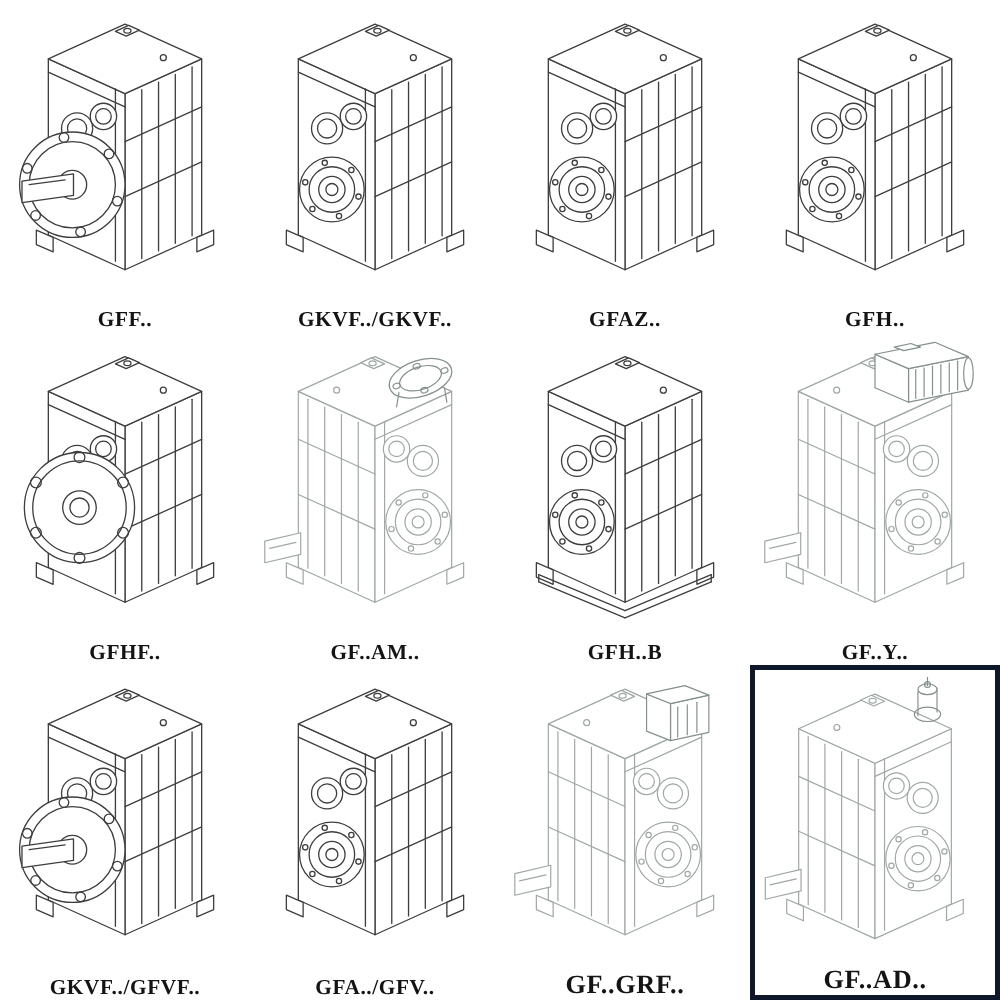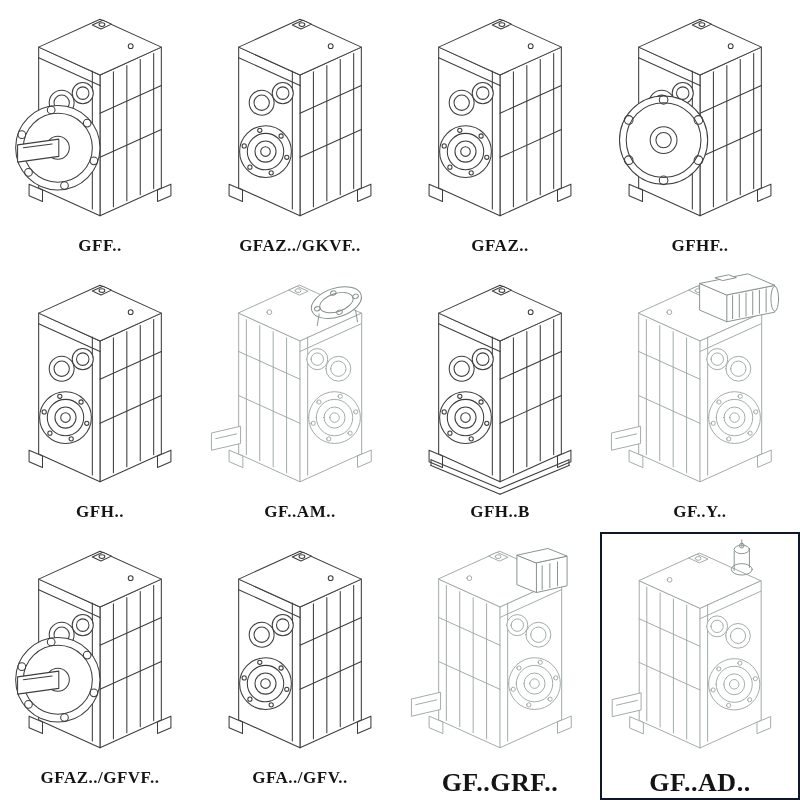--- a/index.html
+++ b/index.html
@@ -5,28 +5,28 @@
   html,body { margin:0; padding:0; background:#ffffff; }
   body { width:800px; height:800px; overflow:hidden; font-family:"Liberation Serif", serif; }
   .grid {
     width:800px; height:800px;
     display:grid;
     grid-template-columns:repeat(4,200px);
     grid-template-rows:266px 266px 268px;
   }
   .cell {
     display:flex; flex-direction:column; align-items:center;
-    justify-content:flex-start; box-sizing:border-box; padding-top:4px;
+    justify-content:space-between; box-sizing:border-box; padding-top:4px;
   }
-  .cell.boxed { border:2px solid #0f172a; }
+  .cell.boxed { border:4px solid #0f172a; }
   .label {
     font-weight:bold; font-size:17px; color:#141414;
     letter-spacing:0.5px; margin-top:2px; white-space:nowrap;
   }
-  .label.lg { font-size:26px; }
+  .label.lg { font-size:21px; }
   svg * { stroke-linejoin:round; stroke-linecap:round; }
   .s-ln  { fill:none;    stroke:#3e3e3e; stroke-width:1.1; }
   .s-fill{ fill:#ffffff; stroke:#3e3e3e; stroke-width:1.1; }
   .p-ln  { fill:none;    stroke:#9fa8a3; stroke-width:1; }
   .p-fill{ fill:#ffffff; stroke:#9fa8a3; stroke-width:1; }
   .f-ln  { fill:none;    stroke:#84908b; stroke-width:1; }
   .f-fill{ fill:#ffffff; stroke:#84908b; stroke-width:1; }
 </style>
 </head>
 <body>
@@ -100,21 +100,21 @@
           <circle cx="64" cy="154" r="11" class="s-ln"></circle>
           <circle cx="64" cy="154" r="5" class="s-ln"></circle>
           <circle cx="86.21629400464857" cy="159.95283803735796" r="2.2" class="s-ln"></circle>
           <circle cx="69.95283803735798" cy="176.21629400464857" r="2.2" class="s-ln"></circle>
           <circle cx="47.7365440327094" cy="170.26345596729058" r="2.2" class="s-ln"></circle>
           <circle cx="41.783705995351426" cy="148.04716196264204" r="2.2" class="s-ln"></circle>
           <circle cx="58.04716196264202" cy="131.78370599535143" r="2.2" class="s-ln"></circle>
           <circle cx="80.26345596729058" cy="137.7365440327094" r="2.2" class="s-ln"></circle>
         </g>
       </svg>
-    <div class="label">GFAZ../GKVF..</div>
+    <div class="label">GKVF../GKVF..</div>
   </div>
 
   <div class="cell">
     <svg width="200" height="230" viewBox="0 0 200 240">
         <g>
           <polygon points="100,74 164,45 164,192 100,221" class="s-fill"></polygon>
           <polygon points="36,45 100,74 100,221 36,192" class="s-fill"></polygon>
           <polygon points="100,16 36,45 100,74 164,45" class="s-fill"></polygon>
           <line x1="114" y1="70.65625" x2="114" y2="211.65625" class="s-ln"></line>
           <line x1="128" y1="64.3125" x2="128" y2="205.3125" class="s-ln"></line>
@@ -164,71 +164,71 @@
           <line x1="92" y1="70" x2="92" y2="214" class="s-ln"></line>
           <polygon points="92,22 103,17 112,21 101,26" class="s-fill"></polygon>
           <ellipse cx="102" cy="21.5" rx="3" ry="2" class="s-ln"></ellipse>
           <circle cx="132" cy="44" r="2.5" class="s-ln"></circle>
           <polygon points="26,188 40,194 40,206 26,200" class="s-fill"></polygon>
           <polygon points="160,194 174,188 174,200 160,206" class="s-fill"></polygon>
           <circle cx="60" cy="103" r="13" class="s-fill"></circle>
           <circle cx="60" cy="103" r="8" class="s-ln"></circle>
           <circle cx="82" cy="93" r="11" class="s-fill"></circle>
           <circle cx="82" cy="93" r="6.5" class="s-ln"></circle>
+          <circle cx="64" cy="154" r="27" class="s-fill"></circle>
+          <circle cx="64" cy="154" r="19" class="s-ln"></circle>
+          <circle cx="64" cy="154" r="11" class="s-ln"></circle>
+          <circle cx="64" cy="154" r="5" class="s-ln"></circle>
+          <circle cx="86.21629400464857" cy="159.95283803735796" r="2.2" class="s-ln"></circle>
+          <circle cx="69.95283803735798" cy="176.21629400464857" r="2.2" class="s-ln"></circle>
+          <circle cx="47.7365440327094" cy="170.26345596729058" r="2.2" class="s-ln"></circle>
+          <circle cx="41.783705995351426" cy="148.04716196264204" r="2.2" class="s-ln"></circle>
+          <circle cx="58.04716196264202" cy="131.78370599535143" r="2.2" class="s-ln"></circle>
+          <circle cx="80.26345596729058" cy="137.7365440327094" r="2.2" class="s-ln"></circle>
+        </g>
+      </svg>
+    <div class="label">GFH..</div>
+  </div>
+
+  <div class="cell">
+    <svg width="200" height="230" viewBox="0 0 200 240">
+        <g>
+          <polygon points="100,74 164,45 164,192 100,221" class="s-fill"></polygon>
+          <polygon points="36,45 100,74 100,221 36,192" class="s-fill"></polygon>
+          <polygon points="100,16 36,45 100,74 164,45" class="s-fill"></polygon>
+          <line x1="114" y1="70.65625" x2="114" y2="211.65625" class="s-ln"></line>
+          <line x1="128" y1="64.3125" x2="128" y2="205.3125" class="s-ln"></line>
+          <line x1="142" y1="57.96875" x2="142" y2="198.96875" class="s-ln"></line>
+          <line x1="156" y1="51.625" x2="156" y2="192.625" class="s-ln"></line>
+          <line x1="100" y1="114" x2="164" y2="85" class="s-ln"></line>
+          <line x1="100" y1="160" x2="164" y2="131" class="s-ln"></line>
+          <line x1="36" y1="56" x2="100" y2="85" class="s-ln"></line>
+          <line x1="92" y1="70" x2="92" y2="214" class="s-ln"></line>
+          <polygon points="92,22 103,17 112,21 101,26" class="s-fill"></polygon>
+          <ellipse cx="102" cy="21.5" rx="3" ry="2" class="s-ln"></ellipse>
+          <circle cx="132" cy="44" r="2.5" class="s-ln"></circle>
+          <polygon points="26,188 40,194 40,206 26,200" class="s-fill"></polygon>
+          <polygon points="160,194 174,188 174,200 160,206" class="s-fill"></polygon>
+          <circle cx="60" cy="103" r="13" class="s-fill"></circle>
+          <circle cx="60" cy="103" r="8" class="s-ln"></circle>
+          <circle cx="82" cy="93" r="11" class="s-fill"></circle>
+          <circle cx="82" cy="93" r="6.5" class="s-ln"></circle>
           <circle cx="62" cy="142" r="46" class="s-fill"></circle>
           <circle cx="62" cy="142" r="39" class="s-ln"></circle>
           <circle cx="98.37306695894642" cy="163" r="4.5" class="s-ln"></circle>
           <circle cx="62" cy="184" r="4.5" class="s-ln"></circle>
           <circle cx="25.626933041053576" cy="163" r="4.5" class="s-ln"></circle>
           <circle cx="25.626933041053576" cy="121" r="4.5" class="s-ln"></circle>
           <circle cx="61.99999999999999" cy="100" r="4.5" class="s-ln"></circle>
           <circle cx="98.37306695894641" cy="120.99999999999999" r="4.5" class="s-ln"></circle>
           <circle cx="62" cy="142" r="14" class="s-fill"></circle>
           <circle cx="62" cy="142" r="8" class="s-ln"></circle>
         </g>
       </svg>
     <div class="label">GFHF..</div>
-  </div>
-
-  <div class="cell">
-    <svg width="200" height="230" viewBox="0 0 200 240">
-        <g>
-          <polygon points="100,74 164,45 164,192 100,221" class="s-fill"></polygon>
-          <polygon points="36,45 100,74 100,221 36,192" class="s-fill"></polygon>
-          <polygon points="100,16 36,45 100,74 164,45" class="s-fill"></polygon>
-          <line x1="114" y1="70.65625" x2="114" y2="211.65625" class="s-ln"></line>
-          <line x1="128" y1="64.3125" x2="128" y2="205.3125" class="s-ln"></line>
-          <line x1="142" y1="57.96875" x2="142" y2="198.96875" class="s-ln"></line>
-          <line x1="156" y1="51.625" x2="156" y2="192.625" class="s-ln"></line>
-          <line x1="100" y1="114" x2="164" y2="85" class="s-ln"></line>
-          <line x1="100" y1="160" x2="164" y2="131" class="s-ln"></line>
-          <line x1="36" y1="56" x2="100" y2="85" class="s-ln"></line>
-          <line x1="92" y1="70" x2="92" y2="214" class="s-ln"></line>
-          <polygon points="92,22 103,17 112,21 101,26" class="s-fill"></polygon>
-          <ellipse cx="102" cy="21.5" rx="3" ry="2" class="s-ln"></ellipse>
-          <circle cx="132" cy="44" r="2.5" class="s-ln"></circle>
-          <polygon points="26,188 40,194 40,206 26,200" class="s-fill"></polygon>
-          <polygon points="160,194 174,188 174,200 160,206" class="s-fill"></polygon>
-          <circle cx="60" cy="103" r="13" class="s-fill"></circle>
-          <circle cx="60" cy="103" r="8" class="s-ln"></circle>
-          <circle cx="82" cy="93" r="11" class="s-fill"></circle>
-          <circle cx="82" cy="93" r="6.5" class="s-ln"></circle>
-          <circle cx="64" cy="154" r="27" class="s-fill"></circle>
-          <circle cx="64" cy="154" r="19" class="s-ln"></circle>
-          <circle cx="64" cy="154" r="11" class="s-ln"></circle>
-          <circle cx="64" cy="154" r="5" class="s-ln"></circle>
-          <circle cx="86.21629400464857" cy="159.95283803735796" r="2.2" class="s-ln"></circle>
-          <circle cx="69.95283803735798" cy="176.21629400464857" r="2.2" class="s-ln"></circle>
-          <circle cx="47.7365440327094" cy="170.26345596729058" r="2.2" class="s-ln"></circle>
-          <circle cx="41.783705995351426" cy="148.04716196264204" r="2.2" class="s-ln"></circle>
-          <circle cx="58.04716196264202" cy="131.78370599535143" r="2.2" class="s-ln"></circle>
-          <circle cx="80.26345596729058" cy="137.7365440327094" r="2.2" class="s-ln"></circle>
-        </g>
-      </svg>
-    <div class="label">GFH..</div>
   </div>
 
   <div class="cell">
     <svg width="200" height="230" viewBox="0 0 200 240">
         <g>
           <g transform="translate(200 0) scale(-1 1)">
             <polygon points="100,74 164,45 164,192 100,221" class="p-fill"></polygon>
             <polygon points="36,45 100,74 100,221 36,192" class="p-fill"></polygon>
             <polygon points="100,16 36,45 100,74 164,45" class="p-fill"></polygon>
             <line x1="114" y1="70.65625" x2="114" y2="211.65625" class="p-ln"></line>
@@ -400,21 +400,21 @@
           <circle cx="62.94592710667722" cy="189.39231012048833" r="4" class="s-ln"></circle>
           <circle cx="25.358222275240884" cy="175.7115043874616" r="4" class="s-ln"></circle>
           <circle cx="18.41229516856366" cy="136.31919426697326" r="4" class="s-ln"></circle>
           <circle cx="49.05407289332279" cy="110.60768987951168" r="4" class="s-ln"></circle>
           <circle cx="86.64177772475911" cy="124.28849561253841" r="4" class="s-ln"></circle>
           <circle cx="56" cy="150" r="12" class="s-fill"></circle>
           <polygon points="14,147 57,141 57,159 14,165" class="s-fill"></polygon>
           <line x1="20" y1="150" x2="50" y2="146" class="s-ln"></line>
         </g>
       </svg>
-    <div class="label">GFAZ../GFVF..</div>
+    <div class="label">GKVF../GFVF..</div>
   </div>
 
   <div class="cell">
     <svg width="200" height="230" viewBox="0 0 200 240">
         <g>
           <polygon points="100,74 164,45 164,192 100,221" class="s-fill"></polygon>
           <polygon points="36,45 100,74 100,221 36,192" class="s-fill"></polygon>
           <polygon points="100,16 36,45 100,74 164,45" class="s-fill"></polygon>
           <line x1="114" y1="70.65625" x2="114" y2="211.65625" class="s-ln"></line>
           <line x1="128" y1="64.3125" x2="128" y2="205.3125" class="s-ln"></line>

